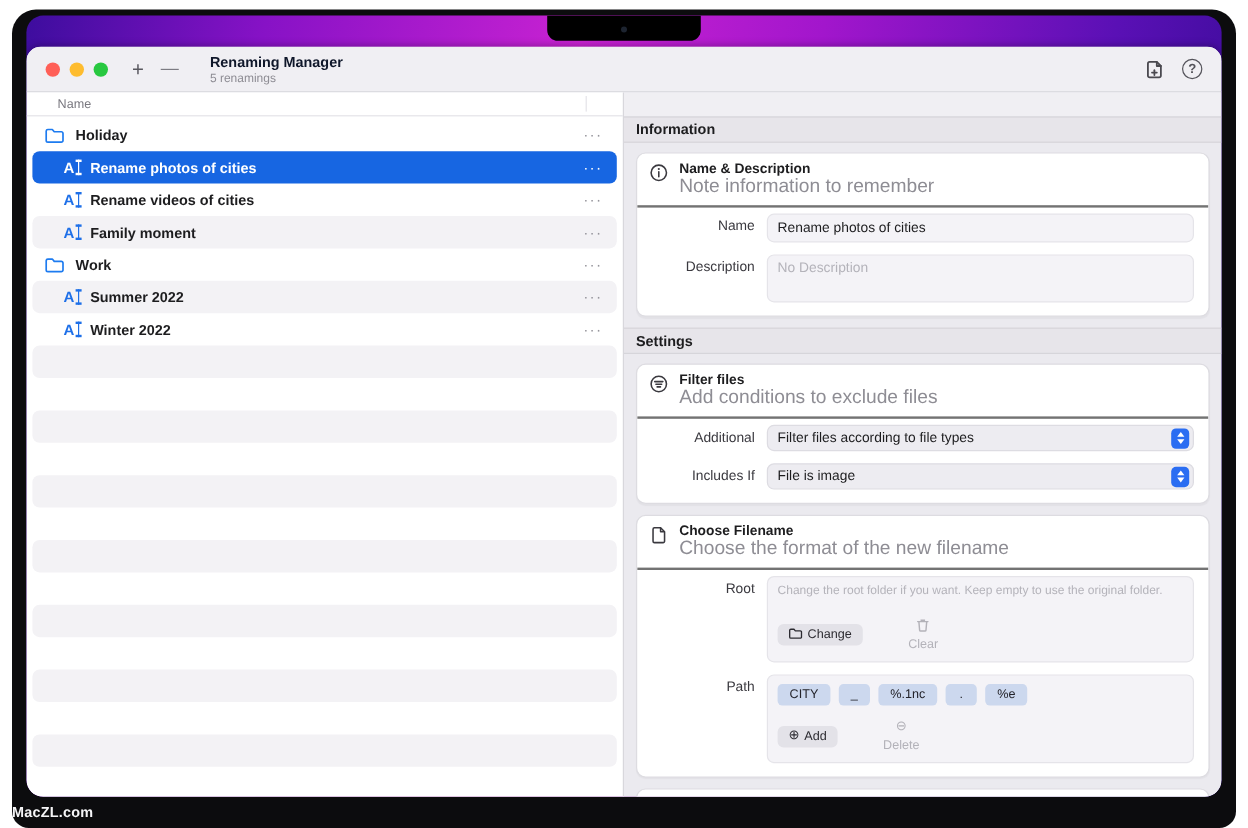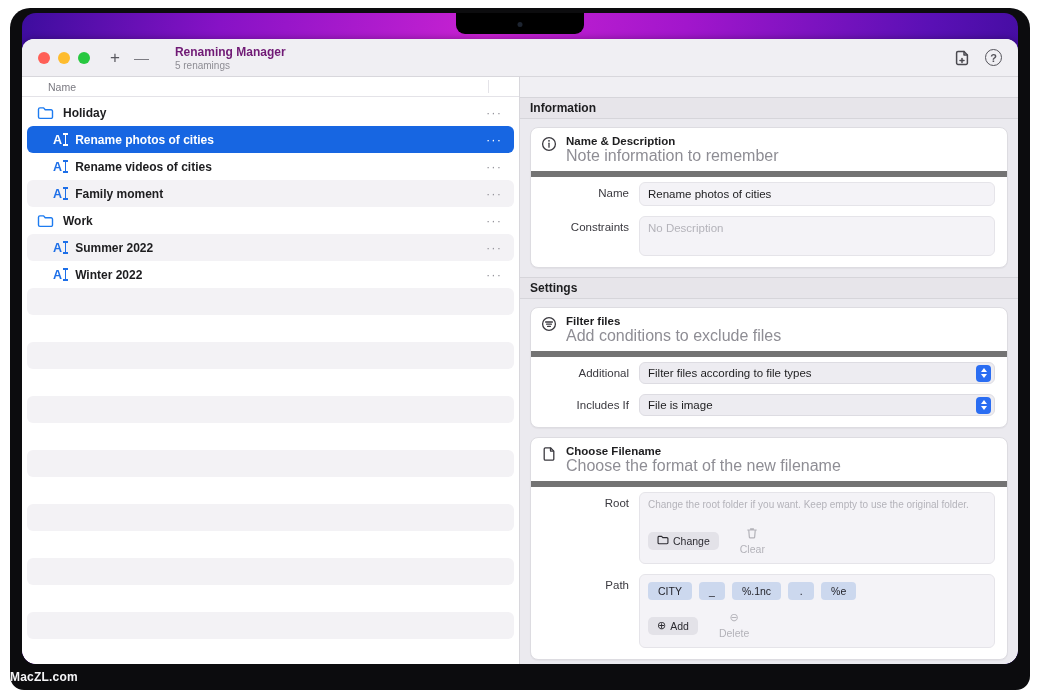--- a/index.html
+++ b/index.html
@@ -21,21 +21,21 @@
   
   .window { position:absolute; left:0; right:0; top:26px; bottom:0; background:#f2f1f5;
             border-radius:12px 12px 14px 14px; overflow:hidden; box-shadow:0 -1px 6px rgba(0,0,0,.25); }
   .titlebar { height:38px; background:#f0eff3; border-bottom:1px solid #d8d7dc; display:flex; align-items:center; padding:0 16px; }
   .lights { display:flex; gap:8px; }
   .light { width:12px; height:12px; border-radius:50%; }
   .light.red{ background:#ff5f57; } .light.yellow{ background:#febc2e; } .light.green{ background:#28c840; }
   .tb-btn { background:none; border:none; color:#59585f; font-size:17px; line-height:1; cursor:default; font-family:inherit; }
   .tb-plus { margin-left:20px; } .tb-minus { margin-left:14px; font-size:15px; color:#7c7b82; }
   .titleblock { margin-left:26px; }
-  .wtitle { font-size:12px; font-weight:700; color:#701a75; }
+  .wtitle { font-size:12px; font-weight:700; color:#0f172a; }
   .wsub { font-size:10px; color:#8e8d94; margin-top:1px; }
   .tb-right { margin-left:auto; display:flex; align-items:center; gap:14px; }
   .tb-icon { width:18px; height:18px; color:#4a494f; }
   .help { width:17px; height:17px; border:1.6px solid #54535a; border-radius:50%; color:#54535a;
           font-size:11px; font-weight:700; display:flex; align-items:center; justify-content:center; background:none; }
 
   .content { display:flex; height:calc(100% - 38px); }
 
   
   .leftpanel { width:498px; flex:none; background:#fff; border-right:1px solid #d8d7dc; display:flex; flex-direction:column; }
@@ -62,39 +62,39 @@
   .rnicon .cursorbar::before { top:0; } .rnicon .cursorbar::after { bottom:0; }
 
   
   .rightpanel { flex:1; background:#ebeaef; overflow:hidden; }
   .rp-top { height:20px; background:#f0eff3; }
   .sec-h { height:22px; background:#e7e5ea; border-top:1px solid #d6d5da; border-bottom:1px solid #d6d5da;
            display:flex; align-items:center; padding:0 10px; font-size:12px; font-weight:700; color:#1d1d1f; }
   .cards { padding:8px 10px 0; }
   .card { background:#fff; border:1px solid #dddce1; border-radius:8px; margin-bottom:9px; overflow:hidden;
           box-shadow:0 1px 1px rgba(0,0,0,.04); }
-  .card-h { display:flex; gap:9px; padding:7px 10px 6px; border-bottom:6px solid #737373; }
+  .card-h { display:flex; gap:9px; padding:7px 10px 6px; border-bottom:2px solid #737373; }
   .cicon { width:16px; height:16px; color:#3a393f; flex:none; margin-top:1px; }
   .card-t { font-size:11.5px; font-weight:700; color:#1d1d1f; }
   .card-s { font-size:16px; color:#8e8d94; margin-top:0; }
   .frow { display:flex; align-items:flex-start; padding:5px 12px 5px 0; }
   .flabel { width:98px; flex:none; text-align:right; font-size:11.5px; color:#3a393f; margin-right:10px; padding-top:5px; }
   .fctrl { flex:1; }
   .valbox { background:#f4f3f7; border:1px solid #e5e4e9; border-radius:6px; padding:5px 8px; font-size:11.5px; color:#1d1d1f; }
   .valbox.placeholder { color:#b4b3ba; min-height:40px; }
   .dd { display:flex; align-items:center; background:#edecf1; border:1px solid #dddce2; border-radius:6px;
         height:22px; padding:0 3px 0 8px; font-size:11.5px; color:#1d1d1f; }
   .ddtext { flex:1; }
   .stepper { width:15px; height:17px; background:#2a6df2; border-radius:4px; display:flex; flex-direction:column;
              align-items:center; justify-content:center; gap:2px; flex:none; }
   .tri-up { width:0; height:0; border-left:3px solid transparent; border-right:3px solid transparent; border-bottom:4px solid #fff; }
   .tri-dn { width:0; height:0; border-left:3px solid transparent; border-right:3px solid transparent; border-top:4px solid #fff; }
   .bigbox { background:#f4f3f7; border:1px solid #e5e4e9; border-radius:6px; padding:6px 8px 5px; }
   .bigbox .ph { color:#b4b3ba; font-size:10px; min-height:18px; }
-  .btnrow { display:flex; gap:12px; margin-top:7px; align-items:center; }
+  .btnrow { display:flex; gap:29px; margin-top:7px; align-items:center; }
   .sbtn { display:inline-flex; align-items:center; gap:4px; background:#e3e2e8; border:none; border-radius:5px;
           padding:3px 9px; font-size:10.5px; color:#2c2b31; font-family:inherit; }
   .sbtn .bicon { width:12px; height:12px; }
   .sbtn.disabled { background:none; color:#b3b2b9;flex-direction:column; }
   .sbtn .glyph { font-size:11px; line-height:1; }
   .chips { display:flex; gap:7px; margin:1px 0 2px; }
   .chip { background:#ccd8ee; border-radius:4px; padding:3px 10px; min-width:26px; text-align:center;
           font-size:10.5px; color:#23232a; font-weight:500; }
   .bigbox.pathbox { min-height:58px; display:flex; flex-direction:column; justify-content:space-between; }
   .optrow { display:flex; align-items:center; padding:3px 12px 3px 0; }
@@ -232,21 +232,21 @@
                   <div class="card-s">Note information to remember</div>
                 </div>
               </div>
               <div class="frow">
                 <div class="flabel">Name</div>
                 <div class="fctrl">
                     <div class="valbox">Rename photos of cities</div>
                   </div>
               </div>
               <div class="frow">
-                <div class="flabel">Constraints</div>
+                <div class="flabel">Description</div>
                 <div class="fctrl">
                     <div class="valbox placeholder">No Description</div>
                   </div>
               </div>
               <div class="pad-b"></div>
             </div>
           </div>
 
           <div class="sec-h">
             <span>Settings</span>

